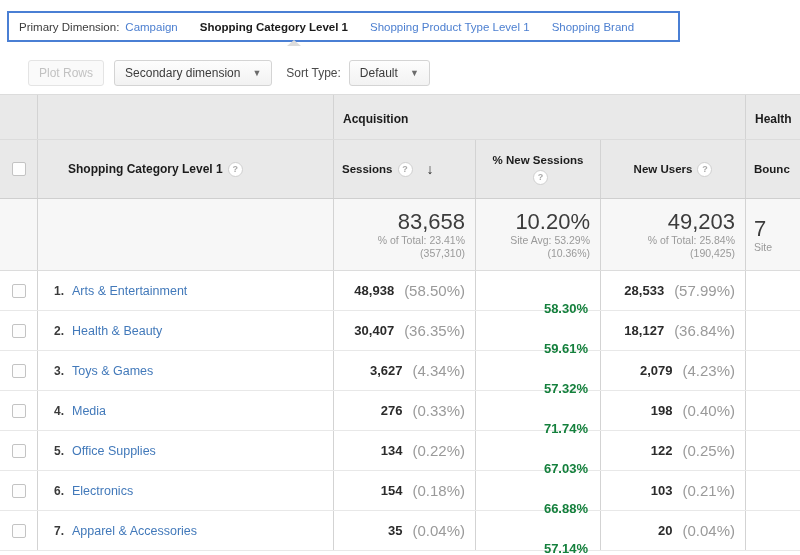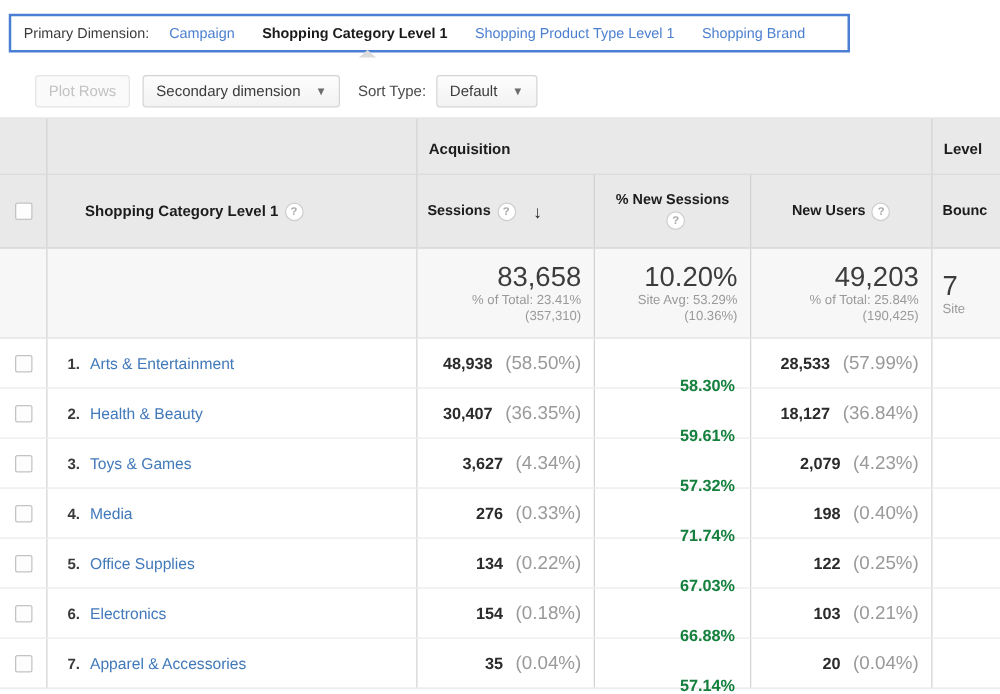--- a/index.html
+++ b/index.html
@@ -35,21 +35,21 @@
     box-sizing: border-box;
     display: flex;
     align-items: center;
     padding-left: 10px;
     white-space: nowrap;
     overflow: hidden;
   }
   .pd-label {
     font-size: 11.5px;
     color: #3c3c3c;
-    margin-right: 16px;
+    margin-right: 6px;
   }
   .pd-tab {
     font-size: 11.5px;
     color: #4c7fd0;
     margin-right: 22px;
     cursor: pointer;
   }
   .pd-tab.active {
     color: #1a1a1a;
     font-weight: bold;
@@ -330,21 +330,21 @@
 </div>
 
 <div class="table">
 
   <div class="row hdr-group">
     <div class="cell c-check"></div>
     <div class="cell c-dim vline"></div>
     <div class="cell c-sess vline grp-title">Acquisition</div>
     <div class="cell c-newss"></div>
     <div class="cell c-newu"></div>
-    <div class="cell c-bounce vline grp-title">Level</div>
+    <div class="cell c-bounce vline grp-title">Health</div>
   </div>
 
   <div class="row hdr-cols">
     <div class="cell c-check">
       <span class="checkbox"></span>
     </div>
     <div class="cell c-dim vline">
       <span class="dim-title">Shopping Category Level 1</span>
       <span class="qmark">?</span>
     </div>

